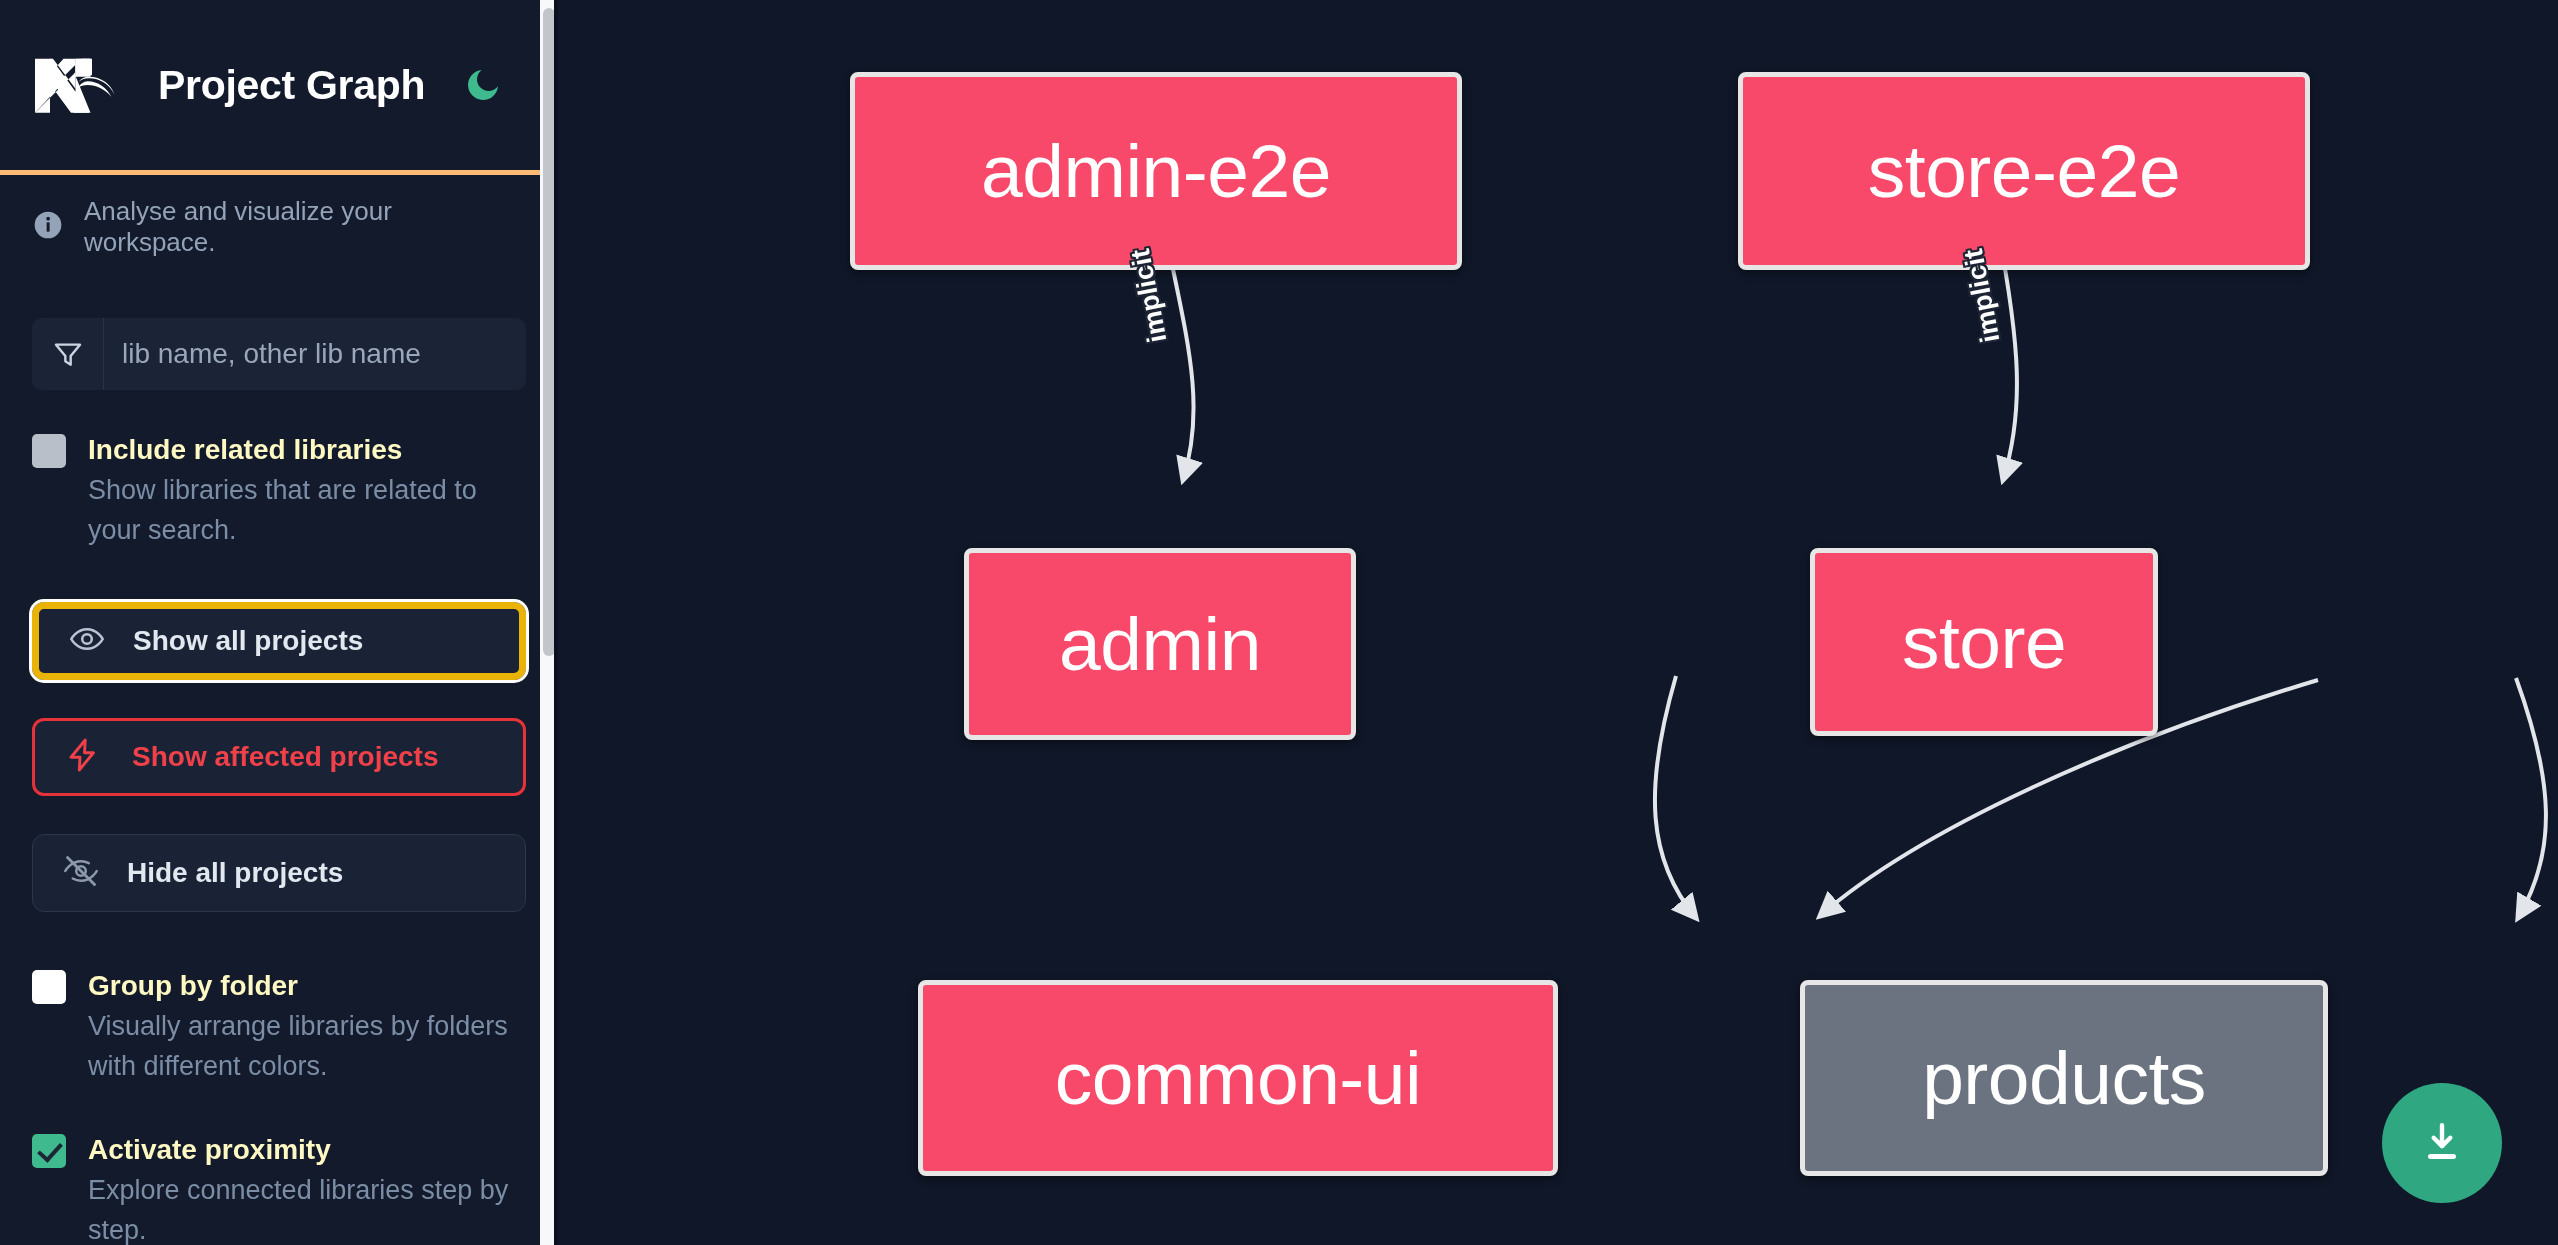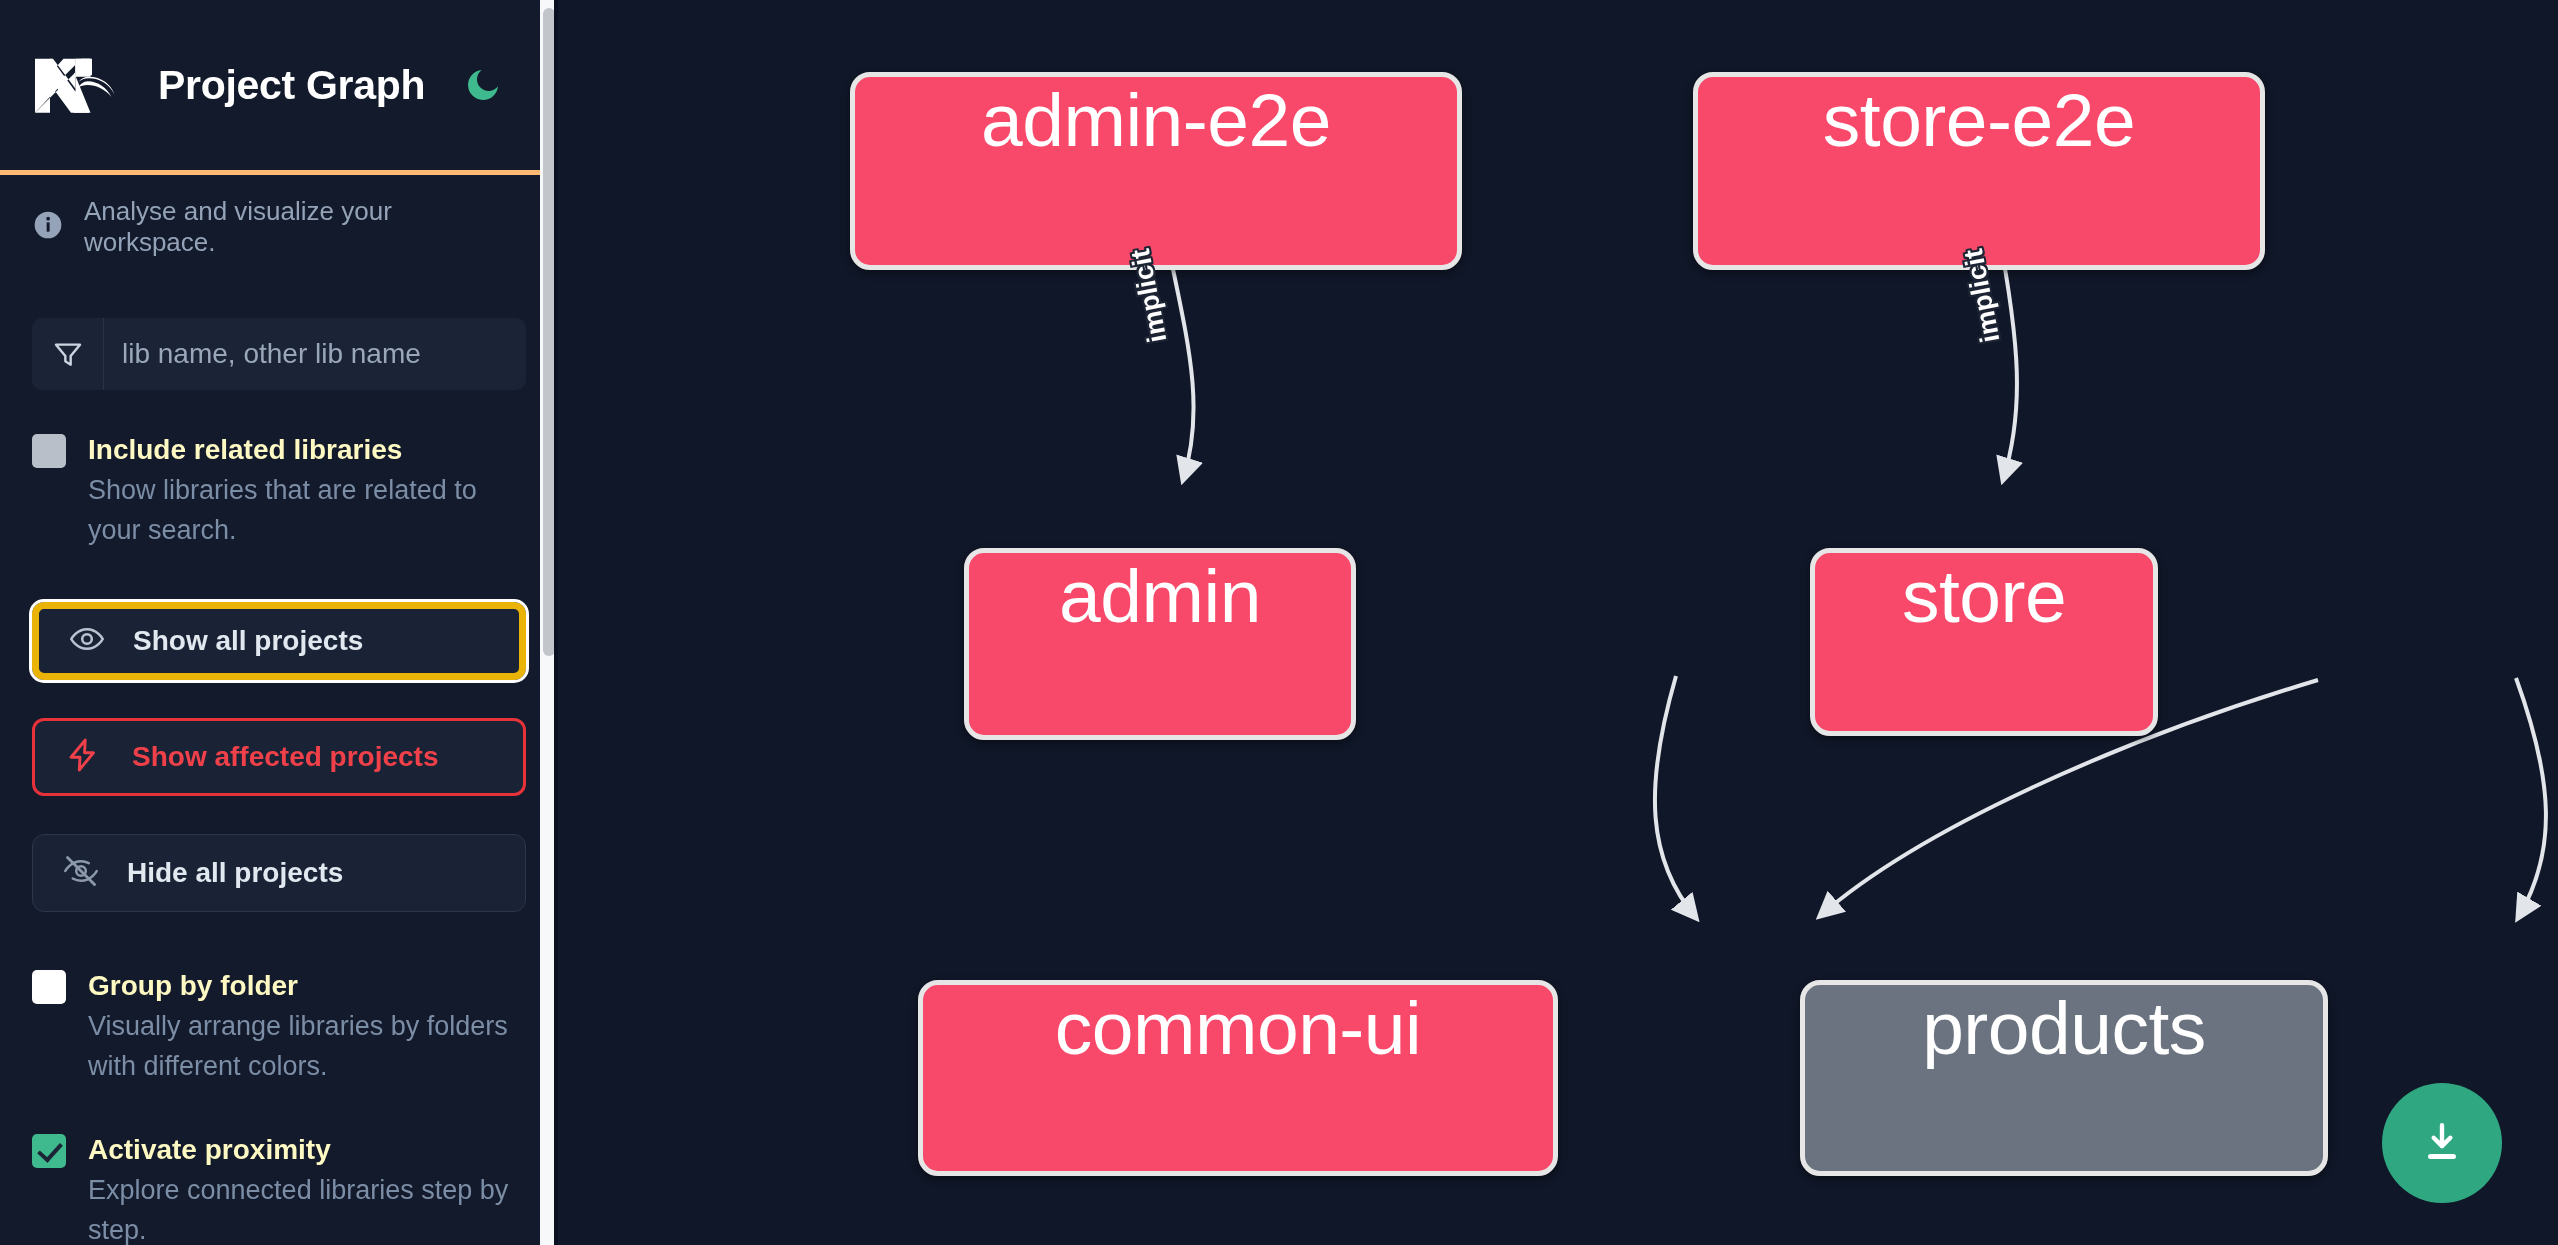--- a/index.html
+++ b/index.html
@@ -154,22 +154,22 @@
     flex: 1 1 auto;
     height: 1245px;
     background: #101728;
     overflow: hidden;
   }
   #graph-svg { position: absolute; inset: 0; width: 100%; height: 100%; }
 
   .node {
     position: absolute;
     border: 5px solid #e6e6e6;
-    border-radius: 20px;
-    display: flex; align-items: flex-start; justify-content: center;
+    border-radius: 8px;
+    display: flex; align-items: center; justify-content: center;
     color: #ffffff;
     font-size: 75px;
     letter-spacing: -0.5px;
     cursor: pointer;
     box-shadow: 0 3px 8px rgba(0,0,0,.45);
   }
   .node.red { background: #f9496b; }
   .node.grey { background: #6b7280; }
 
   .edge-label {
@@ -318,21 +318,21 @@
         <path d="M 1118 676 C 1085 790 1090 860 1138 918"></path>
         <path d="M 1760 680 C 1560 740 1360 830 1262 916"></path>
         <path d="M 1958 678 C 1995 780 2000 850 1960 918"></path>
       </g>
     </svg>
 
     <div class="node red" style="left:292px; top:72px; width:612px; height:198px;">
       <span>admin-e2e</span>
     </div>
 
-    <div class="node red" style="left:1135px; top:72px; width:572px; height:198px;">
+    <div class="node red" style="left:1180px; top:72px; width:572px; height:198px;">
       <span>store-e2e</span>
     </div>
 
     <div class="node red" style="left:406px; top:548px; width:392px; height:192px;">
       <span>admin</span>
     </div>
 
     <div class="node red" style="left:1252px; top:548px; width:348px; height:188px;">
       <span>store</span>
     </div>

